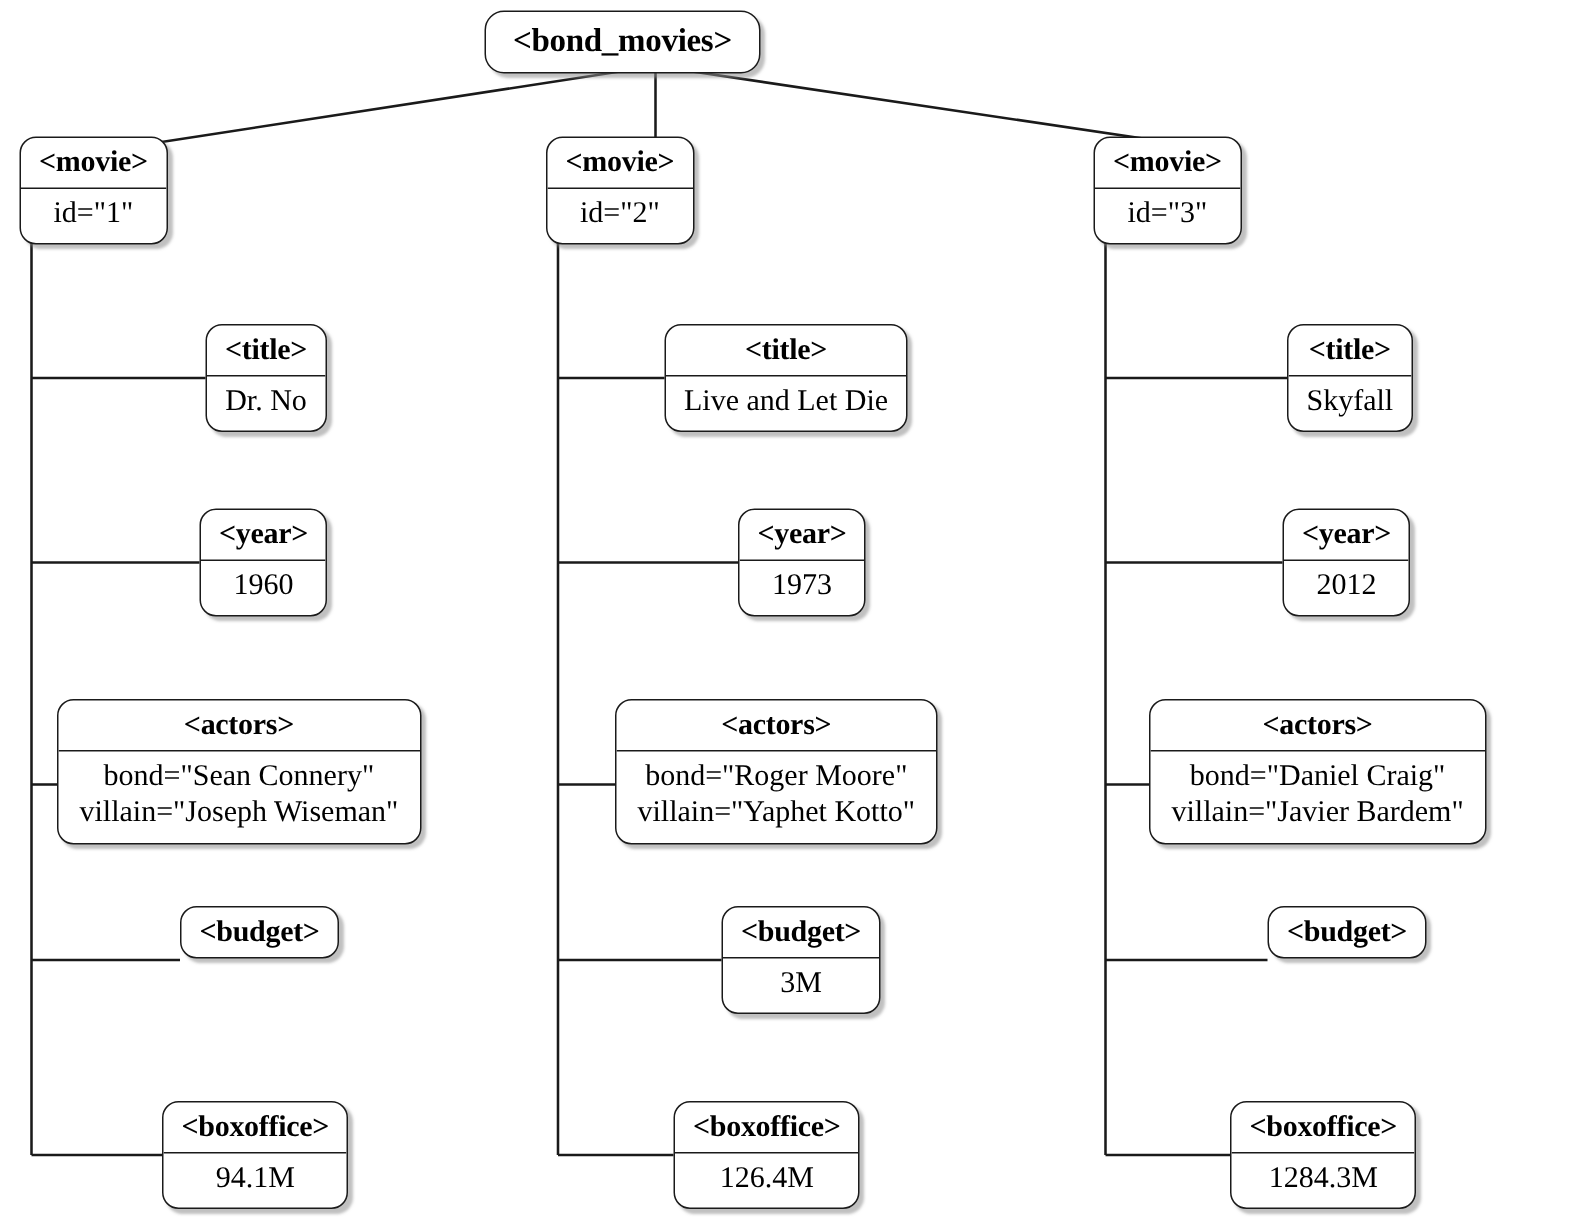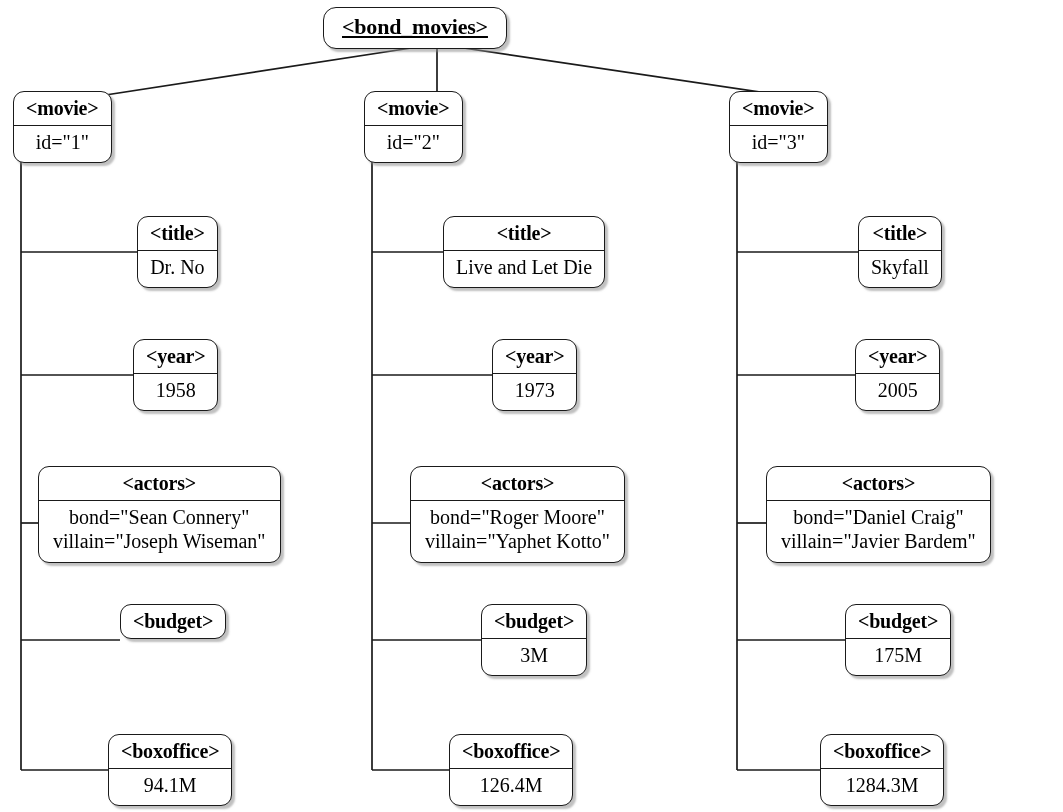--- a/index.html
+++ b/index.html
@@ -48,21 +48,20 @@
   .node .bdy {
     border-top: 1.6px solid #1a1a1a;
     text-align: center;
     font-size: 20px;
     line-height: 1.18;
     padding: 5px 12px 7px 12px;
     white-space: nowrap;
   }
   .node.root {
     border-radius: 13px;
-    text-decoration: underline;
   }
   .node.root .hdr {
     font-size: 22px;
     padding: 8px 18px 10px 18px;
   }
   .node.two-line .bdy {
     padding: 4px 14px 8px 14px;
     line-height: 1.22;
   }
   .node .bdy .ln {
@@ -119,21 +118,21 @@
     <div class="bdy">id="1"</div>
   </div>
 
   <div class="node" style="left:137px; top:216px;">
     <div class="hdr">&lt;title&gt;</div>
     <div class="bdy">Dr. No</div>
   </div>
 
   <div class="node" style="left:133px; top:339px;">
     <div class="hdr">&lt;year&gt;</div>
-    <div class="bdy">1958</div>
+    <div class="bdy">1960</div>
   </div>
 
   <div class="node two-line" style="left:38px; top:466px;">
     <div class="hdr">&lt;actors&gt;</div>
     <div class="bdy">
       <span class="ln">bond="Sean Connery"</span>
       <span class="ln">villain="Joseph Wiseman"</span>
     </div>
   </div>
 
@@ -184,34 +183,33 @@
     <div class="bdy">id="3"</div>
   </div>
 
   <div class="node" style="left:858px; top:216px;">
     <div class="hdr">&lt;title&gt;</div>
     <div class="bdy">Skyfall</div>
   </div>
 
   <div class="node" style="left:855px; top:339px;">
     <div class="hdr">&lt;year&gt;</div>
-    <div class="bdy">2005</div>
+    <div class="bdy">2012</div>
   </div>
 
   <div class="node two-line" style="left:766px; top:466px;">
     <div class="hdr">&lt;actors&gt;</div>
     <div class="bdy">
       <span class="ln">bond="Daniel Craig"</span>
       <span class="ln">villain="Javier Bardem"</span>
     </div>
   </div>
 
   <div class="node" style="left:845px; top:604px;">
     <div class="hdr">&lt;budget&gt;</div>
-    <div class="bdy">175M</div>
   </div>
 
   <div class="node" style="left:820px; top:734px;">
     <div class="hdr">&lt;boxoffice&gt;</div>
     <div class="bdy">1284.3M</div>
   </div>
 
 </div>
 
 </body></html>

